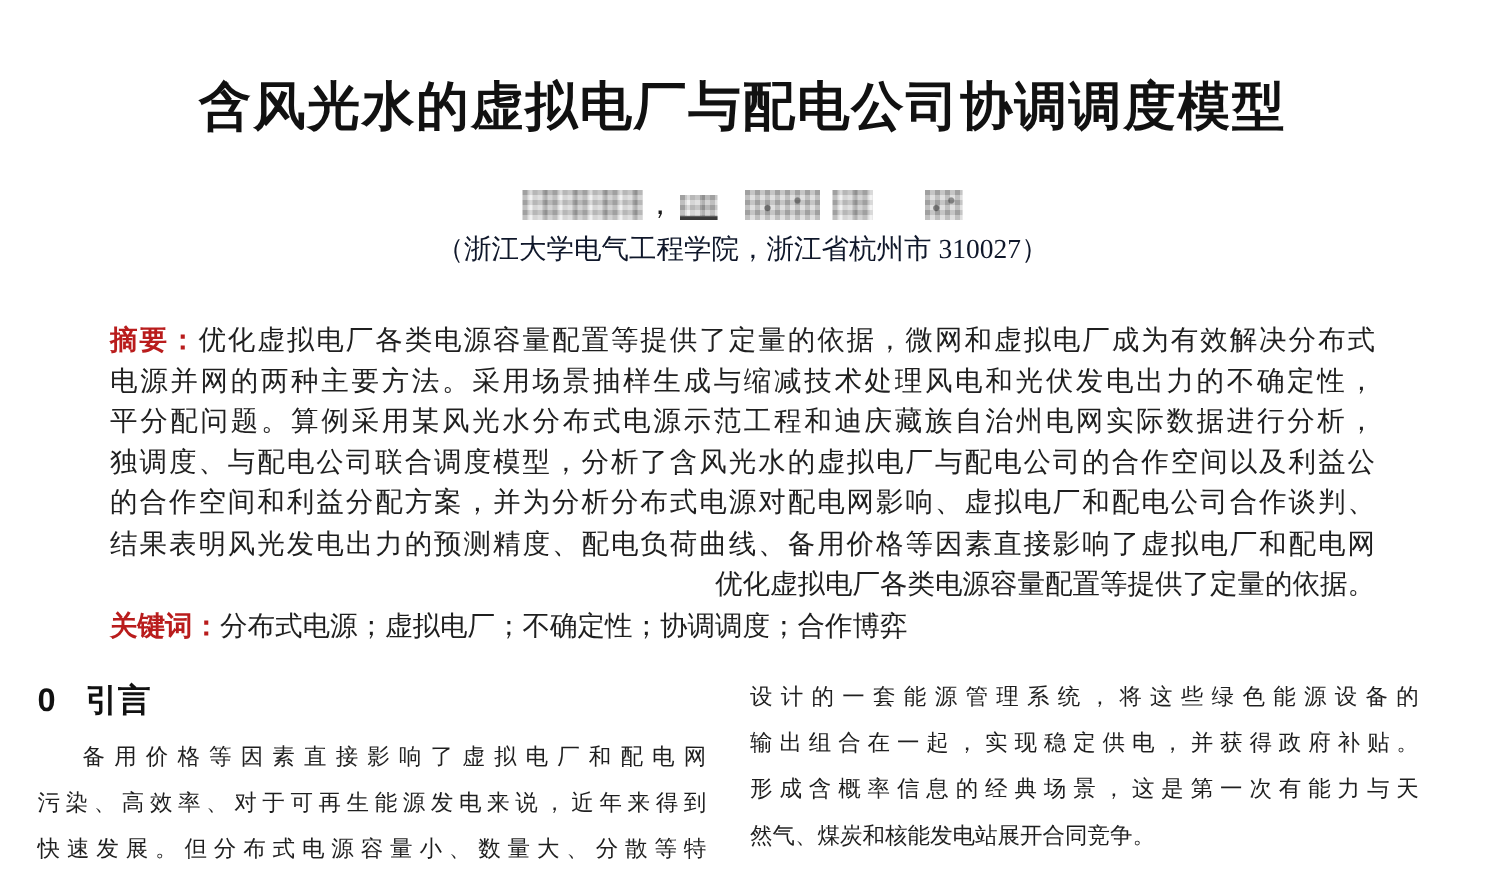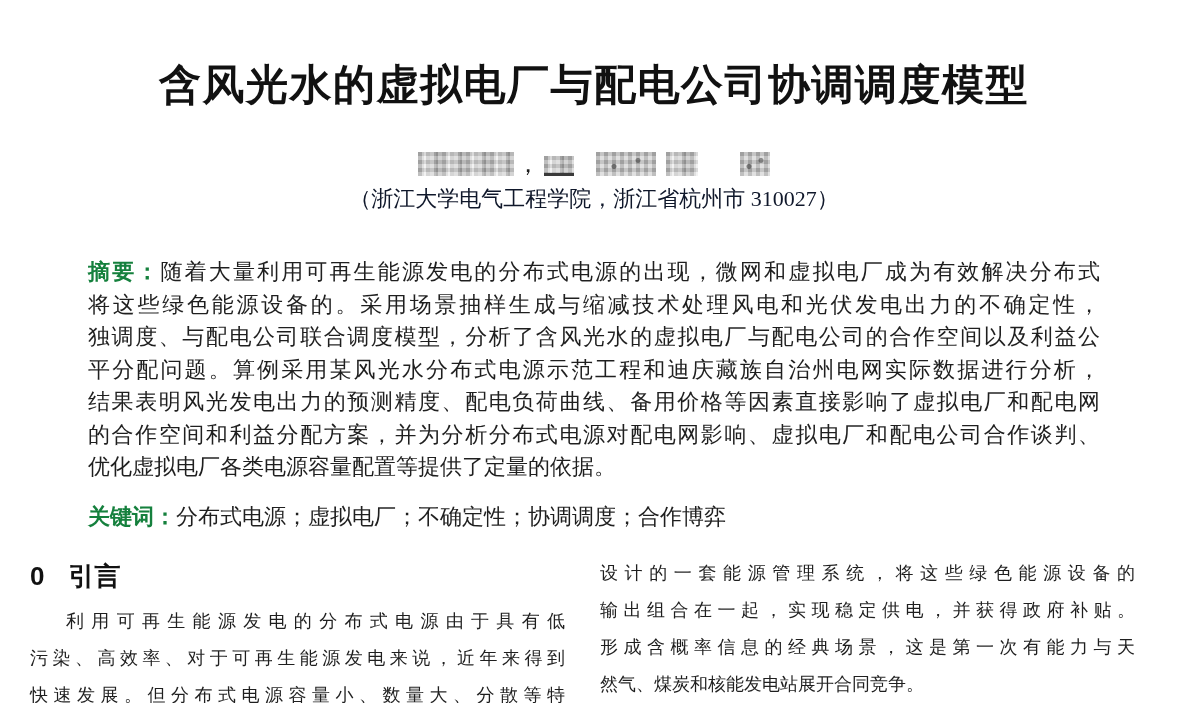--- a/index.html
+++ b/index.html
@@ -70,31 +70,31 @@
     color:#0f172a;
   }
 
   
   .abstract {
     margin:42px 88px 0 88px;
     font-size:22px;
     line-height:32.5px;
     color:#1f1f1f;
   }
-  .abs-line { width:100%; }
+  .abs-line { width:100%;text-align:right; }
   .just { text-align:justify; text-align-last:justify; }
   .label {
     font-family:"Liberation Sans", sans-serif;
     font-weight:700;
-    color:#15803d;
+    color:#b91c1c;
   }
 
   
   .keywords {
-    margin:16px 88px 0 88px;
+    margin:0 88px 0 88px;
     font-size:22px;
     line-height:33px;
     color:#1f1f1f;
   }
 
   
   .columns {
     margin:22px 18px 0 30px;
     display:flex;
     gap:35px;
@@ -130,39 +130,39 @@
     <span class="author-comma">，</span>
     <span class="pix pix-b"></span>
     <span class="pix pix-c ghost"></span>
     <span class="pix pix-d"></span>
     <span class="pix pix-e ghost"></span>
   </div>
 
   <div class="affiliation">（浙江大学电气工程学院，浙江省杭州市 310027）</div>
 
   <section class="abstract">
-    <div class="abs-line just"><span class="label">摘要：</span><span>随着大量利用可再生能源发电的分布式电源的出现，微网和虚拟电厂成为有效解决分布式</span></div>
-    <div class="abs-line just">将这些绿色能源设备的。采用场景抽样生成与缩减技术处理风电和光伏发电出力的不确定性，</div>
+    <div class="abs-line just"><span class="label">摘要：</span><span>优化虚拟电厂各类电源容量配置等提供了定量的依据，微网和虚拟电厂成为有效解决分布式</span></div>
+    <div class="abs-line just">电源并网的两种主要方法。采用场景抽样生成与缩减技术处理风电和光伏发电出力的不确定性，</div>
+    <div class="abs-line just">平分配问题。算例采用某风光水分布式电源示范工程和迪庆藏族自治州电网实际数据进行分析，</div>
     <div class="abs-line just">独调度、与配电公司联合调度模型，分析了含风光水的虚拟电厂与配电公司的合作空间以及利益公</div>
-    <div class="abs-line just">平分配问题。算例采用某风光水分布式电源示范工程和迪庆藏族自治州电网实际数据进行分析，</div>
+    <div class="abs-line just">的合作空间和利益分配方案，并为分析分布式电源对配电网影响、虚拟电厂和配电公司合作谈判、</div>
     <div class="abs-line just">结果表明风光发电出力的预测精度、配电负荷曲线、备用价格等因素直接影响了虚拟电厂和配电网</div>
-    <div class="abs-line just">的合作空间和利益分配方案，并为分析分布式电源对配电网影响、虚拟电厂和配电公司合作谈判、</div>
     <div class="abs-line">优化虚拟电厂各类电源容量配置等提供了定量的依据。</div>
   </section>
 
   <div class="keywords"><span class="label">关键词：</span><span>分布式电源；虚拟电厂；不确定性；协调调度；合作博弈</span></div>
 
   <div class="columns">
 
     <div class="col">
       <h2 class="sec">
         <span>0</span>
         <span>引言</span>
       </h2>
-      <div class="body-line just indent2">利用可再生能源发电的分布式电源由于具有低</div>
+      <div class="body-line just indent2">备用价格等因素直接影响了虚拟电厂和配电网</div>
       <div class="body-line just">污染、高效率、对于可再生能源发电来说，近年来得到</div>
       <div class="body-line just">快速发展。但分布式电源容量小、数量大、分散等特</div>
     </div>
 
     <div class="col">
       <div class="body-line just">设计的一套能源管理系统，将这些绿色能源设备的</div>
       <div class="body-line just">输出组合在一起，实现稳定供电，并获得政府补贴。</div>
       <div class="body-line just">形成含概率信息的经典场景，这是第一次有能力与天</div>
       <div class="body-line">然气、煤炭和核能发电站展开合同竞争。</div>
     </div>

